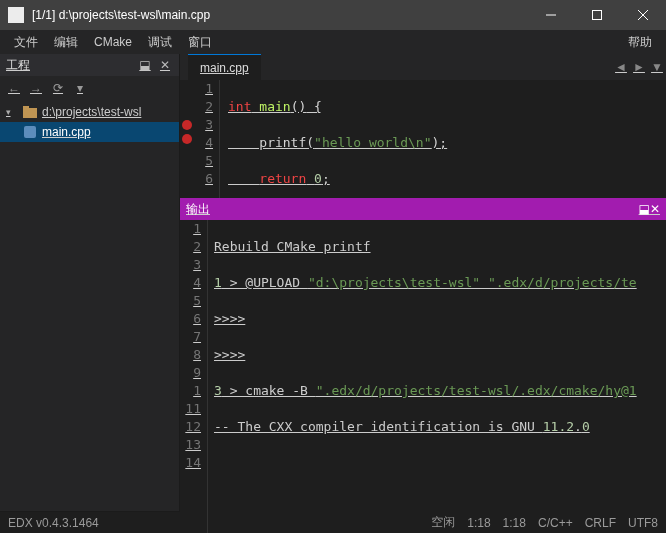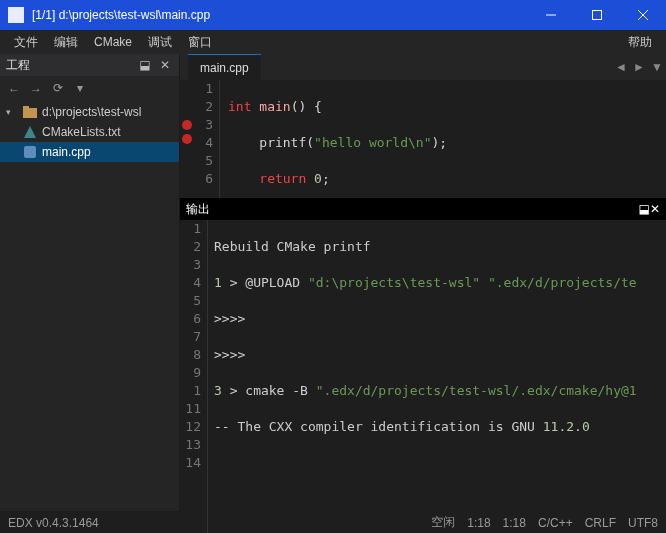--- a/index.html
+++ b/index.html
@@ -1,24 +1,24 @@
 <!DOCTYPE html>
 <html><head>
 <meta charset="utf-8">
 <style>
   * { box-sizing: border-box; margin: 0; padding: 0; }
   html, body { width: 666px; height: 533px; font-family: "Segoe UI", "Microsoft YaHei", sans-serif; font-size: 12px; background: #1e1e1e; color: #ccc; overflow: hidden; }
-  .titlebar { height: 30px; background: #1d4ed8; display: flex; align-items: center; color: #fff; }
+  .titlebar { height: 30px; background: #404040; display: flex; align-items: center; color: #fff; }
   .titlebar .app-icon { width: 16px; height: 16px; margin: 0 8px; background: #fff; opacity: .9; }
   .titlebar .title { flex: 1; font-size: 12px; }
   .titlebar .win-btn { width: 46px; height: 30px; display: flex; align-items: center; justify-content: center; color: #fff; }
   .menubar { height: 24px; background: #252526; display: flex; align-items: center; padding: 0 6px; color: #ccc; justify-content: space-between; }
   .menubar .menu-item { padding: 0 8px; height: 24px; display: flex; align-items: center; }
   .menubar .spacer { flex: 1; }
-  .body { display: flex; height: calc(100% - 30px - 24px - 22px); }
+  .body { display: flex; height: calc(100% - 30px - 24px - 22px); text-decoration: underline; }
   .sidebar { width: 180px; background: #252526; display: flex; flex-direction: column; border-right: 1px solid #1b1b1b; }
   .panel-header { height: 22px; background: #2d2d30; display: flex; align-items: center; padding: 0 6px; font-size: 12px; color: #ddd; }
   .panel-header .ph-spacer { flex: 1; }
   .panel-header .ph-icon { width: 16px; text-align: center; color: #bbb; margin-left: 4px; }
   .toolbar-row { height: 24px; display: flex; align-items: center; padding: 0 6px; gap: 6px; color: #999; }
   .toolbar-row .tb-icon { width: 16px; height: 16px; display: inline-flex; align-items: center; justify-content: center; }
   .tree { flex: 1; padding: 2px 0; }
   .tree-row { height: 20px; display: flex; align-items: center; padding: 0 4px 0 6px; color: #ccc; gap: 4px; }
   .tree-row .twisty { width: 12px; color: #aaa; font-size: 9px; }
   .tree-row .ficon { width: 16px; height: 14px; display: inline-flex; align-items: center; justify-content: center; font-size: 10px; }
@@ -31,27 +31,27 @@
   .tabs .spacer { flex: 1; }
   .tabs .nav-icon { width: 18px; text-align: center; color: #888; }
   .editor { display: flex; height: 118px; background: #1e1e1e; font-family: Consolas, monospace; font-size: 13px; }
   .breakpoints { width: 14px; background: #1e1e1e; }
   .bp { width: 10px; height: 10px; border-radius: 50%; background: #c62828; margin: 4px 2px; }
   .gutter { width: 26px; background: #1e1e1e; color: #757575; text-align: right; padding-right: 6px; line-height: 18px; border-right: 1px solid #333; }
   .code { flex: 1; padding: 0 8px; line-height: 18px; white-space: pre; }
   .code .line1 { background: #2a2d2e; }
   .tok-pp { color: #c586c0; }
   .tok-kw { color: #ef4444; }
-  .tok-fn { color: #fca5a5; }
+  .tok-fn { color: #bef264; }
   .tok-str { color: #6a9955; }
   .tok-num { color: #b5cea8; }
   .tok-punc { color: #d4d4d4; }
   .cursor { border-left: 1px solid #ccc; }
   .output-wrap { flex: 1; display: flex; flex-direction: column; }
-  .output-header { height: 22px; background: #000000; display: flex; align-items: center; padding: 2px 6px; color: #fff; font-size: 12px; }
+  .output-header { height: 22px; background: #a21caf; display: flex; align-items: center; padding: 2px 6px; color: #fff; font-size: 12px; }
   .output-header .oh-spacer { flex: 1; }
   .output-body { flex: 1; display: flex; background: #1e1e1e; font-family: Consolas, monospace; font-size: 13px; line-height: 18px; overflow: hidden; }
   .output-gutter { width: 28px; color: #757575; text-align: right; padding-right: 6px; border-right: 1px solid #333; }
   .output-text { flex: 1; padding: 0 6px; white-space: pre; overflow: hidden; }
   .o-num { color: #b5cea8; }
   .o-str { color: #6a9955; }
   .statusbar { height: 22px; background: #1e1e1e; border-top: 1px solid #1b1b1b; display: flex; align-items: center; padding: 0 8px; gap: 12px; color: #9a9a9a; font-size: 12px; }
   .statusbar .sb-spacer { flex: 1; }
   svg { display: block; }
 </style>
@@ -106,28 +106,20 @@
     <div class="tree">
       <div class="tree-row">
         <span class="twisty">▾</span>
         <span class="ficon">
             <svg width="14" height="12">
               <rect x="0" y="2" width="14" height="10" fill="#c09553"></rect>
               <rect x="0" y="0" width="6" height="4" fill="#c09553"></rect>
             </svg>
           </span>
         <span>d:\projects\test-wsl</span>
-      </div>
-      <div class="tree-row depth1">
-        <span class="ficon">
-            <svg width="12" height="12">
-              <polygon points="6,0 12,12 0,12" fill="#3b8686"></polygon>
-            </svg>
-          </span>
-        <span>CMakeLists.txt</span>
       </div>
       <div class="tree-row depth1 selected">
         <span class="ficon">
             <svg width="12" height="12">
               <rect width="12" height="12" rx="2" fill="#5c8dbc"></rect>
             </svg>
           </span>
         <span>main.cpp</span>
       </div>
     </div>

